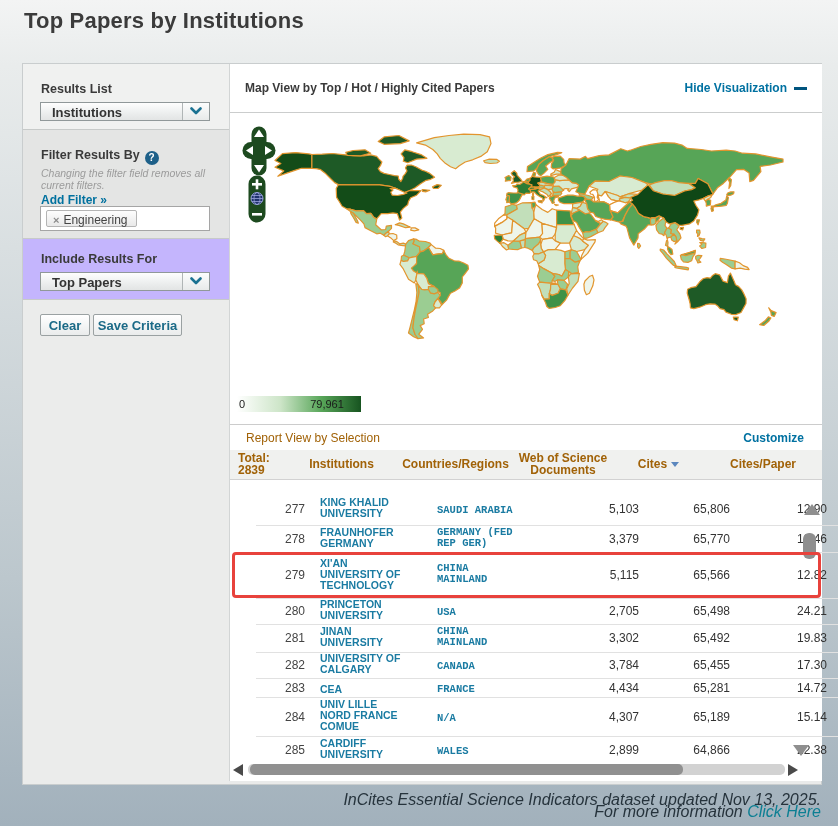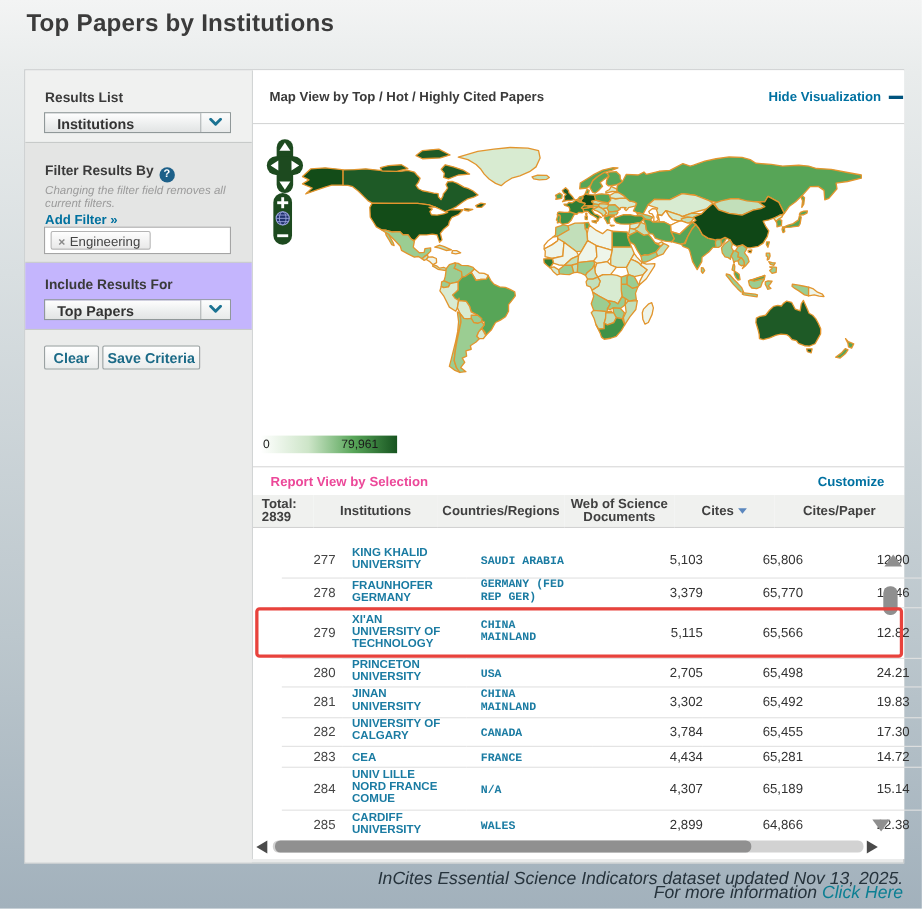--- a/index.html
+++ b/index.html
@@ -38,43 +38,43 @@
   background:#1d6089; color:#fff; font-size:10px; font-weight:bold; text-align:center; line-height:14px; cursor:pointer; }
 .btn { position:absolute; top:250px; height:22px; border:1px solid #9aa1a2; border-radius:2px;
   background:linear-gradient(180deg,#ffffff,#eaecec); font-size:13px; font-weight:bold; color:#1b6a87;
   text-align:center; cursor:pointer; font-family:inherit; }
 #btn-clear { left:17px; width:50px; }
 #btn-save { left:70px; width:89px; }
 
 #main { left:206px; top:0; width:593px; height:717px; background:#fff; border-left:1px solid #d2d5d5; }
 #map-header { left:0; top:0; width:592px; height:49px; background:#fff; border-bottom:1px solid #cbcdcd; }
 #map-title { left:15px; top:17px; font-size:12px; font-weight:bold; color:#3a3a3a; }
-#hide-viz { right:1px; top:17px; font-size:12px; font-weight:bold; color:#0071a1; cursor:pointer; }
+#hide-viz { right:15px; top:17px; font-size:12px; font-weight:bold; color:#0071a1; cursor:pointer; }
 #hide-viz .dash { display:inline-block; width:13px; height:3px; background:#00547e; margin-left:7px; vertical-align:2px; }
 #map-area { left:0; top:49px; width:592px; height:312px; background:#fff; border-bottom:1px solid #cccccc; }
 #map-svg { position:absolute; left:0; top:0; }
 #map-svg polygon { stroke:#e2952e; stroke-width:1.2; stroke-linejoin:round; }
 #map-svg polygon.water { fill:#fff; }
 
 #pan-ctl  { position:absolute; left:12px; top:13px; cursor:pointer; }
 #zoom-ctl { position:absolute; left:18px; top:62px; cursor:pointer; }
 
 #legend { position:absolute; left:7px; top:283px; width:124px; height:16px;
   background:linear-gradient(90deg,#ffffff 0%,#cde5c8 35%,#58a659 68%,#175420 100%); }
 #legend-min { position:absolute; left:2px; top:2px; font-size:11px; color:#1a1a1a; }
 #legend-max { position:absolute; left:58px; top:2px; width:64px; text-align:center; font-size:11px; color:#1a1a1a; }
 
 #report-bar { left:0; top:361px; width:592px; height:25px; background:#fff; }
-#report-title { left:16px; top:6px; font-size:12px; font-weight:bold; color:#ec4899; }
+#report-title { left:16px; top:6px; font-size:12px; font-weight:normal; color:#a16207; }
 #customize { right:18px; top:6px; font-size:12px; font-weight:bold; color:#0071a1; cursor:pointer; }
 #grid { left:0; top:386px; width:592px; }
 table { border-collapse:collapse; table-layout:fixed; width:592px; }
 col.g0{width:55px;} col.g1{width:113px;} col.g2{width:115px;} col.g3{width:100px;} col.g4{width:91px;} col.g5{width:118px;}
 #thead-row { height:29px; background:#f0f1ef; border-bottom:1px solid #d2d2d2; }
-#thead-row th { font-size:12px; font-weight:bold; color:#404040; line-height:12px; vertical-align:middle; padding:0; }
+#thead-row th { font-size:12px; font-weight:bold; color:#a16207; line-height:12px; vertical-align:middle; padding:0; }
 th.h-total { text-align:left; padding-left:8px !important; }
 th.h-cites { color:#5b87be; }
 th.h-cites .tri { display:inline-block; width:0; height:0; border-left:4px solid transparent;
   border-right:4px solid transparent; border-top:5px solid #5b87be; margin-left:4px; vertical-align:1px; }
 th.h-cpp { padding-right:20px; }
 #tbody-wrap { position:absolute; left:0; top:415px; width:592px; height:280px; overflow:hidden;margin-left:26px; }
 tr.spacer { height:14px; }
 tr.trow td { border-bottom:1px solid #e1e1e1; vertical-align:middle; padding:0; }
 td.c-rank { text-align:right; padding-right:6px !important; font-size:12px; color:#444; }
 td.c-inst { padding-left:9px !important; }

